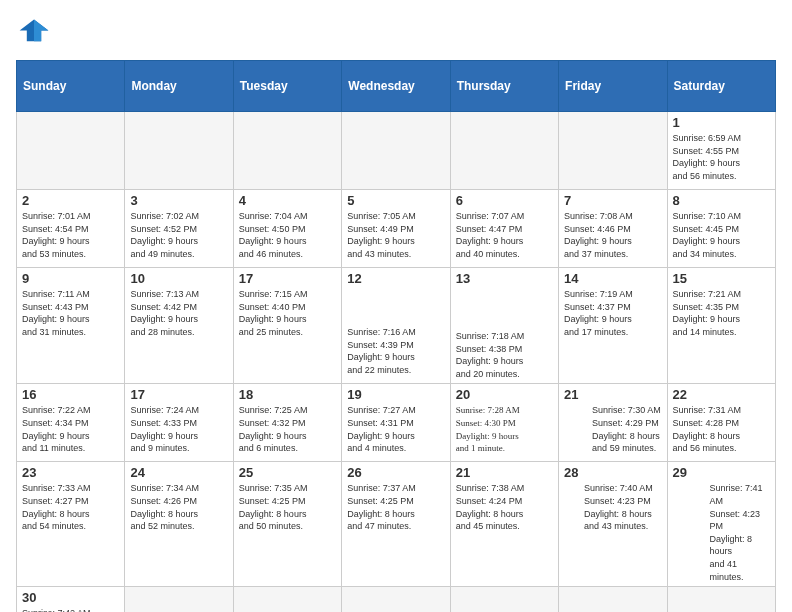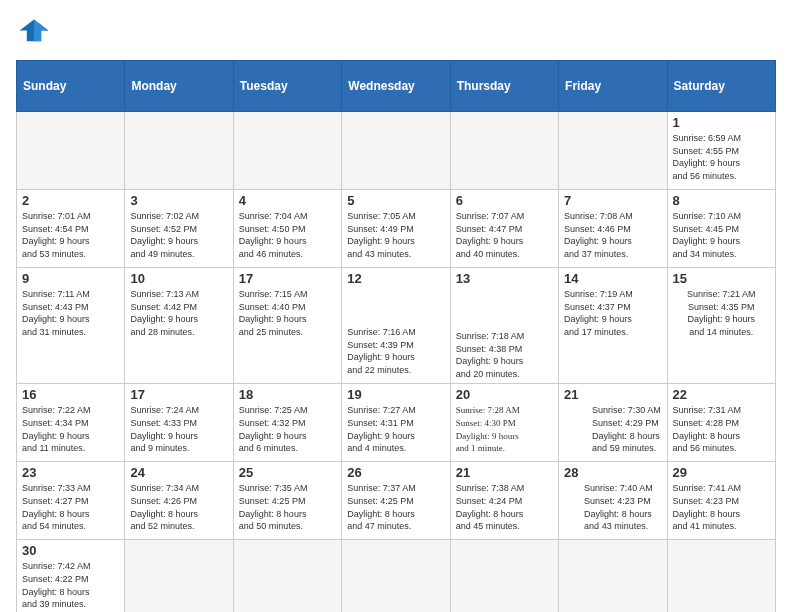--- a/index.html
+++ b/index.html
@@ -235,21 +235,21 @@
           </td>
           <td>
             <span class="day-number">14</span>
             <div class="day-info" style="white-space: pre-line;">Sunrise: 7:19 AM
 Sunset: 4:37 PM
 Daylight: 9 hours
 and 17 minutes.</div>
           </td>
           <td>
             <span class="day-number">15</span>
-            <div class="day-info" style="white-space: pre-line; text-align: center;">Sunrise: 7:21 AM
+            <div class="day-info" style="white-space: pre-line;">Sunrise: 7:21 AM
 Sunset: 4:35 PM
 Daylight: 9 hours
 and 14 minutes.</div>
           </td>
         </tr>
         <tr>
           <td>
             <span class="day-number">16</span>
             <div class="day-info" style="white-space: pre-line;">Sunrise: 7:22 AM
 Sunset: 4:34 PM
@@ -337,21 +337,21 @@
           </td>
           <td>
             <span class="day-number">28</span>
             <div class="day-info" style="white-space: pre-line; margin-left: 20px;">Sunrise: 7:40 AM
 Sunset: 4:23 PM
 Daylight: 8 hours
 and 43 minutes.</div>
           </td>
           <td>
             <span class="day-number">29</span>
-            <div class="day-info" style="white-space: pre-line;">Sunrise: 7:41 AM
+            <div class="day-info" style="white-space: pre-line; margin-left: 37px;">Sunrise: 7:41 AM
 Sunset: 4:23 PM
 Daylight: 8 hours
 and 41 minutes.</div>
           </td>
         </tr>
         <tr class="last-row">
           <td>
             <span class="day-number">30</span>
             <div class="day-info" style="white-space: pre-line;">Sunrise: 7:42 AM
 Sunset: 4:22 PM

